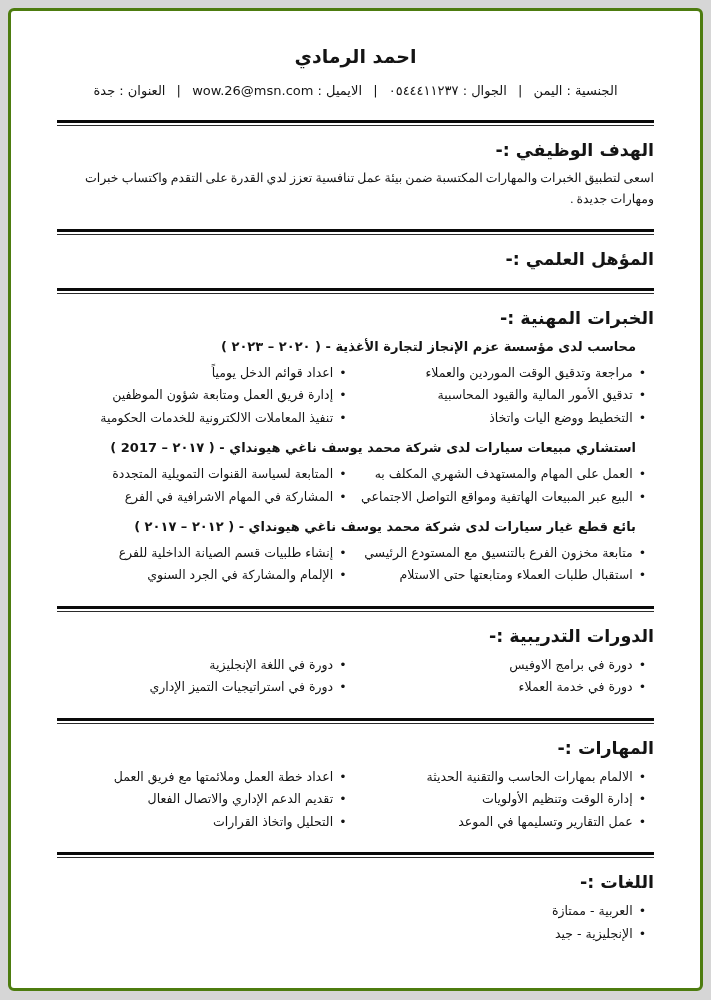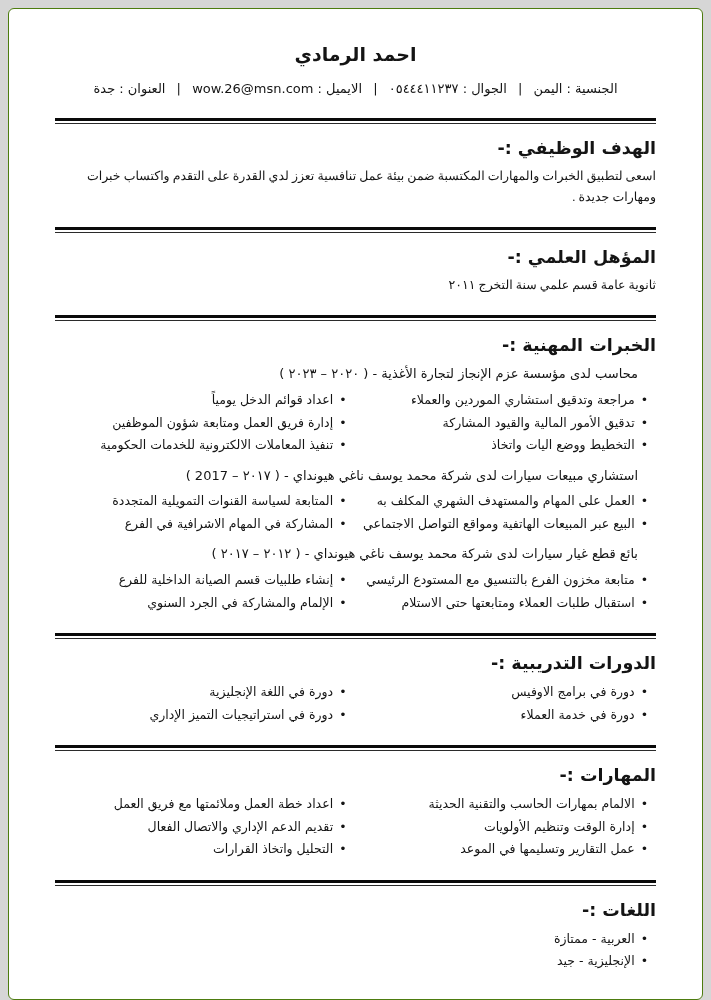--- a/index.html
+++ b/index.html
@@ -7,21 +7,21 @@
     padding: 0;
     background: #d6d6d6;
     font-family: "DejaVu Sans", sans-serif;
   }
   .page {
     box-sizing: border-box;
     width: 695px;
     min-height: 983px;
     margin: 8px auto;
     background: #ffffff;
-    border: 1px solid #4d7c0f;
+    border: 3px solid #4d7c0f;
     border-radius: 6px;
     padding: 28px 46px 26px 46px;
     direction: rtl;
     text-align: right;
     color: #141414;
   }
   .name {
     text-align: center;
     font-size: 19px;
     font-weight: bold;
@@ -48,21 +48,21 @@
     margin: 0 0 8px 0;
   }
   .sec-text {
     font-size: 12.5px;
     line-height: 1.7;
     font-family: Liberation Serif, serif;
   }
   .job { margin-top: 9px; }
   .job-title {
     font-size: 13px;
-    font-weight: normal;
+    font-weight: bold;
     margin: 0 18px 4px 0;
     line-height: 1.6;
   }
   .cols {
     display: grid;
     grid-template-columns: 1fr 1fr;
     column-gap: 10px;
   }
   .job .cols { padding-right: 28px; }
   .sec .cols { padding-right: 8px; }
@@ -98,39 +98,38 @@
 
   <section class="sec">
     <div class="sec-title">الهدف الوظيفي :-</div>
     <div class="sec-text">اسعى لتطبيق الخبرات والمهارات المكتسبة ضمن بيئة عمل تنافسية تعزز لدي القدرة على التقدم واكتساب خبرات ومهارات جديدة .</div>
   </section>
 
   <div class="rule"></div>
 
   <section class="sec">
     <div class="sec-title">المؤهل العلمي :-</div>
-    <div class="sec-text">ثانوية عامة قسم علمي سنة التخرج ٢٠١١</div>
   </section>
 
   <div class="rule"></div>
 
   <section class="sec">
     <div class="sec-title">الخبرات المهنية :-</div>
 
     <div class="job">
       <div class="job-title">محاسب لدى مؤسسة عزم الإنجاز لتجارة الأغذية - ( ٢٠٢٠ – ٢٠٢٣ )</div>
       <div class="cols">
         <div class="col">
           <div class="li">
               <span class="blt">•</span>
-              <span class="txt">مراجعة وتدقيق استشاري الموردين والعملاء</span>
-            </div>
-          <div class="li">
-              <span class="blt">•</span>
-              <span class="txt">تدقيق الأمور المالية والقيود المشاركة</span>
+              <span class="txt">مراجعة وتدقيق الوقت الموردين والعملاء</span>
+            </div>
+          <div class="li">
+              <span class="blt">•</span>
+              <span class="txt">تدقيق الأمور المالية والقيود المحاسبية</span>
             </div>
           <div class="li">
               <span class="blt">•</span>
               <span class="txt">التخطيط ووضع اليات واتخاذ</span>
             </div>
         </div>
         <div class="col">
           <div class="li">
               <span class="blt">•</span>
               <span class="txt">اعداد قوائم الدخل يومياً</span>

